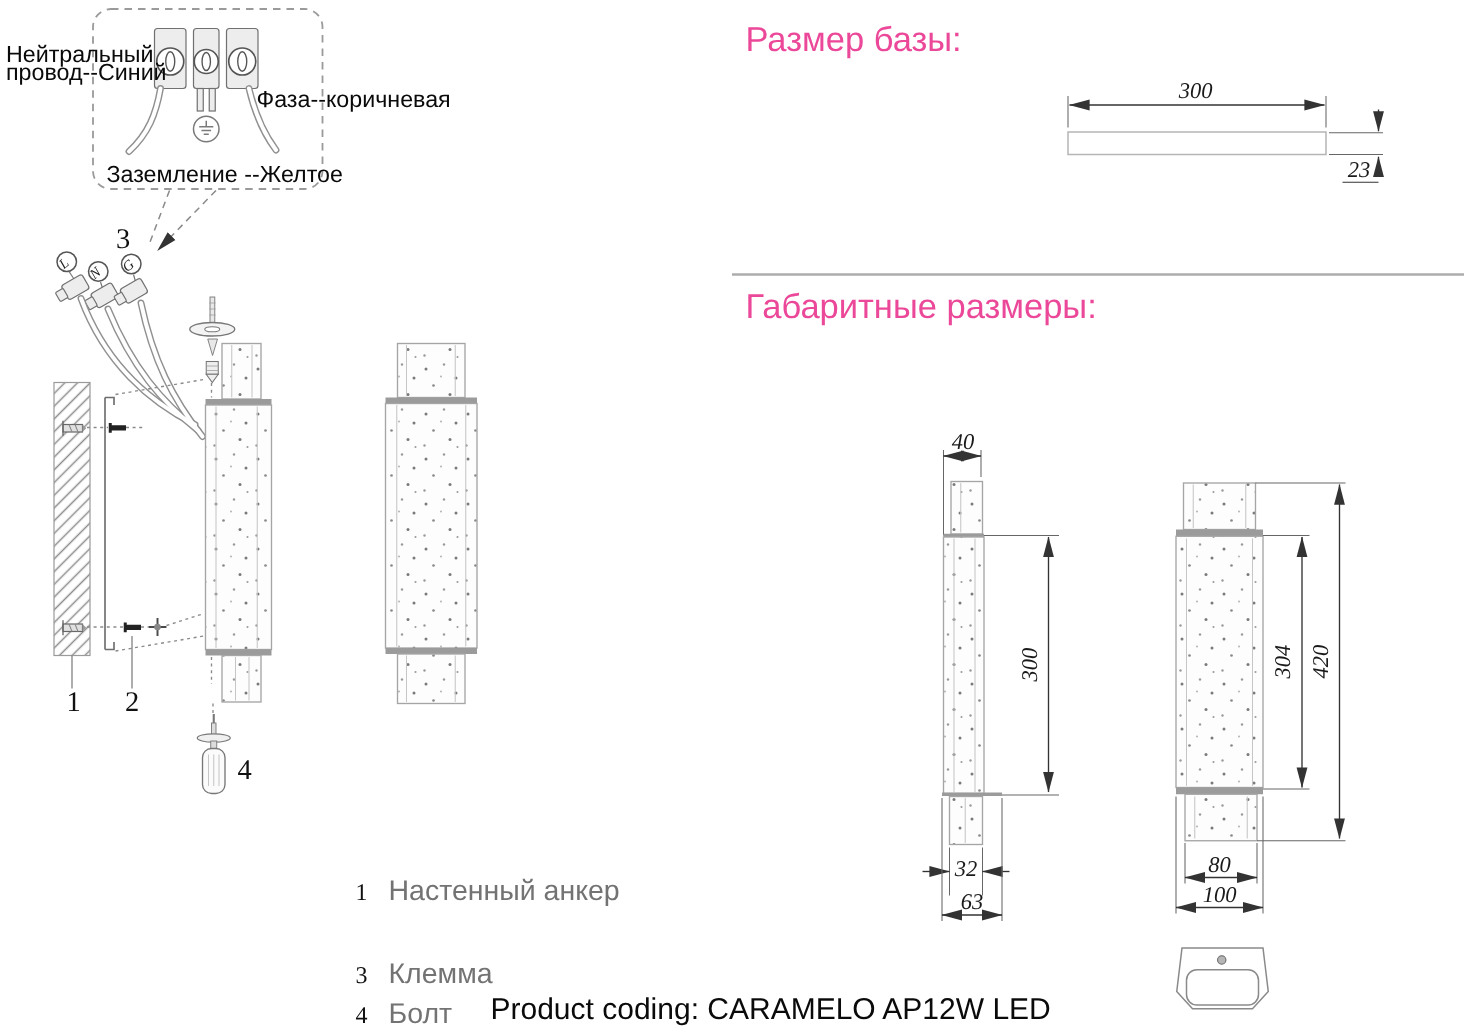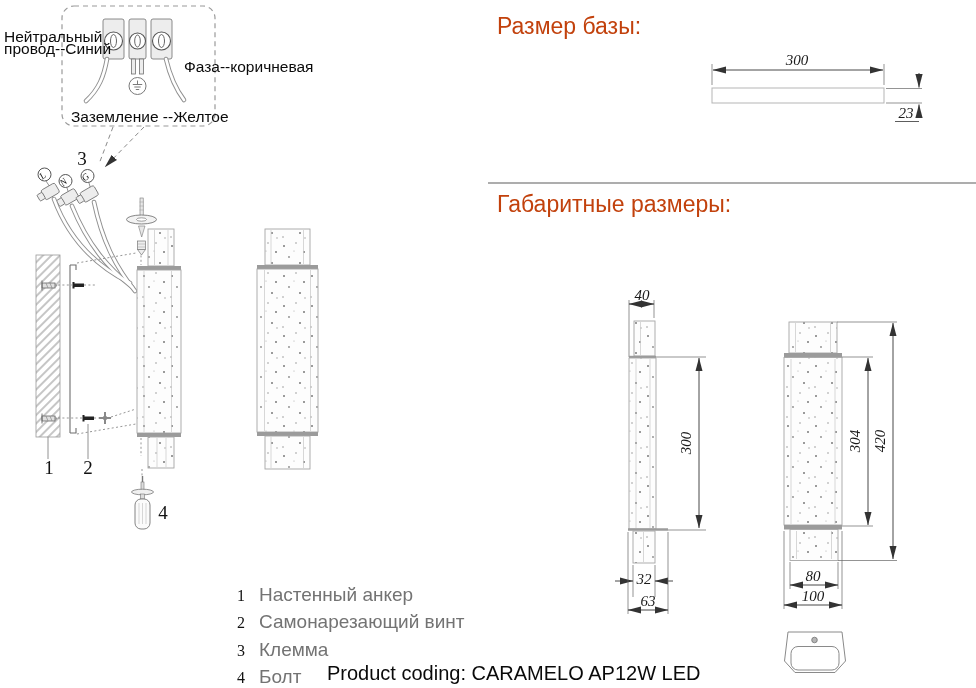--- a/index.html
+++ b/index.html
@@ -1,20 +1,20 @@
 <!DOCTYPE html>
 <html><head>
 <meta charset="utf-8">
 <style>
   html,body{margin:0;padding:0;background:#fff;}
   .canvas{position:relative;width:976px;height:688px;background:#fff;overflow:hidden;
           font-family:"Liberation Sans",sans-serif;color:#111;}
   .art{position:absolute;left:0;top:0;}
   .lbl{position:absolute;font-size:15.5px;line-height:1.1;color:#0a0a0a;white-space:nowrap;}
-  .h1{position:absolute;font-size:23px;color:#c2410c;white-space:nowrap;}
+  .h1{position:absolute;font-size:23px;color:#ec4899;white-space:nowrap;}
   .part-row{position:absolute;left:237px;white-space:nowrap;}
   .part-num{display:inline-block;width:15px;font:16px "Liberation Serif",serif;color:#111;}
   .part-label{margin-left:7px;font-size:19px;color:#737373;}
   .coding{position:absolute;left:327px;top:662px;font-size:20px;color:#0a0a0a;white-space:nowrap;}
   
   .ext{stroke:#666;stroke-width:0.7;fill:none}
   .dimline{stroke:#333;stroke-width:0.9;fill:none;marker-start:url(#arr);marker-end:url(#arr)}
   .dimline-e{stroke:#333;stroke-width:0.9;fill:none;marker-end:url(#arr)}
   .lamp{fill:url(#speck);stroke:#a5a5a5;stroke-width:0.9}
   .edge{stroke:#c6c6c6;stroke-width:0.7}
@@ -312,31 +312,28 @@
 
   <g>
     <path d="M788,632 L842,632 L845.5,661 L835,672.5 L795,672.5 L784.5,661 Z" fill="#fff" stroke="#8a8a8a" stroke-width="1"></path>
     <rect x="791" y="646.5" width="48" height="23.5" rx="7" fill="#fff" stroke="#8a8a8a" stroke-width="1"></rect>
     <circle cx="814.5" cy="640" r="2.8" fill="#b5b5b5" stroke="#666" stroke-width="0.7"></circle>
   </g>
 </svg>
 
 <div class="lbl" style="left:4px;top:28px;">Нейтральный</div>
 <div class="lbl" style="left:4px;top:40px;">провод--Синий</div>
-<div class="lbl" style="left:184px;top:58px;">Фаза--коричневая</div>
+<div class="lbl" style="left:171px;top:58px;">Фаза--коричневая</div>
 <div class="lbl" style="left:71px;top:108px;">Заземление --Желтое</div>
 
 <div class="h1" style="left:497px;top:13px;">Размер базы:</div>
 <div class="h1" style="left:497px;top:191px;">Габаритные размеры:</div>
 
 <div class="part-row" style="top:584px;">
   <span class="part-num">1</span><span class="part-label">Настенный анкер</span>
-</div>
-<div class="part-row" style="top:611px;">
-  <span class="part-num">2</span><span class="part-label">Самонарезающий винт</span>
 </div>
 <div class="part-row" style="top:639px;">
   <span class="part-num">3</span><span class="part-label">Клемма</span>
 </div>
 <div class="part-row" style="top:666px;">
   <span class="part-num">4</span><span class="part-label">Болт</span>
 </div>
 
 <div class="coding">Product coding: CARAMELO AP12W LED</div>
 

